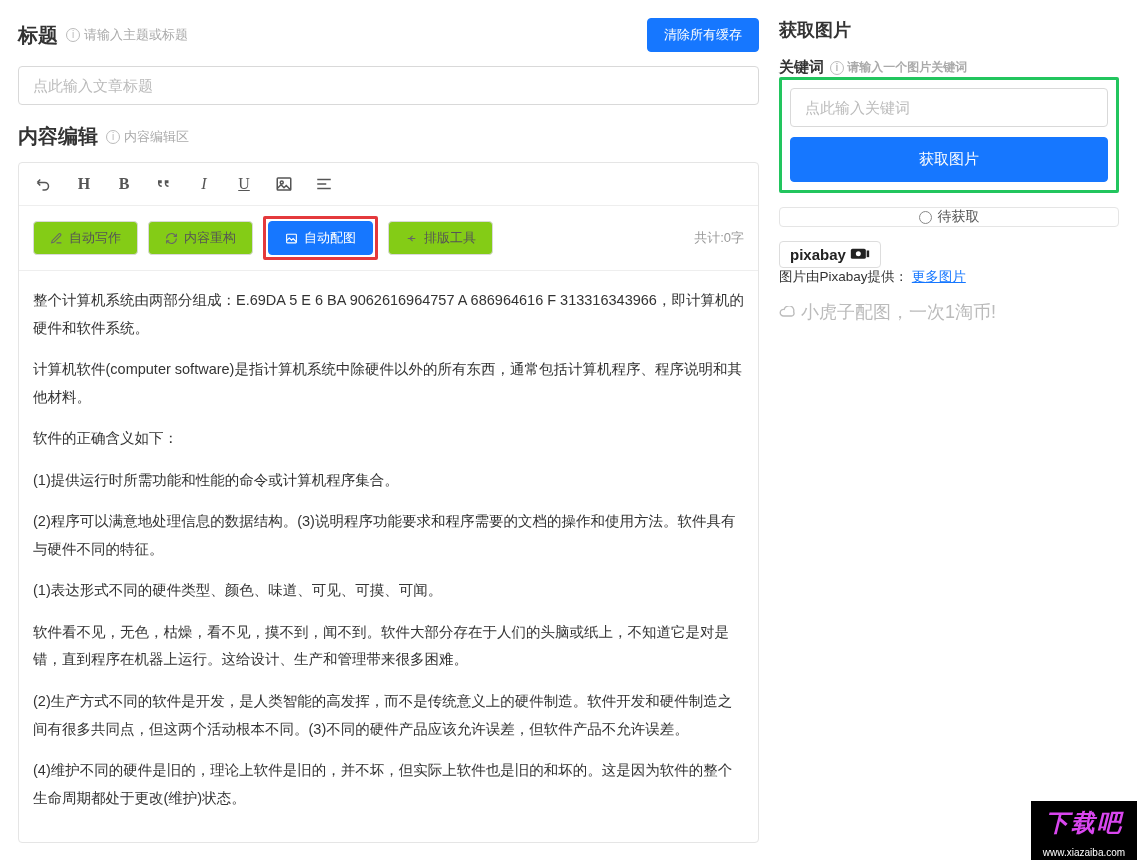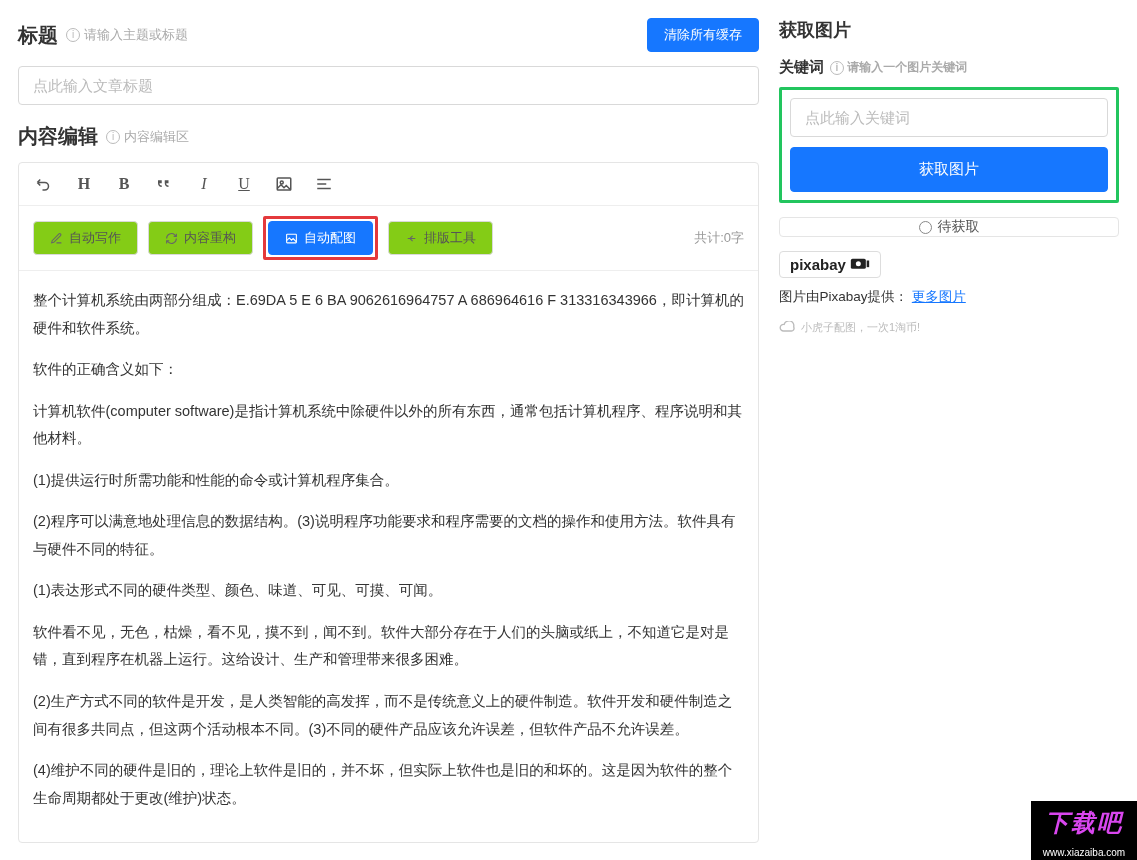--- a/index.html
+++ b/index.html
@@ -23,37 +23,37 @@
 .toolbar-row1 { display: flex; align-items: center; gap: 18px; padding: 10px 14px; border-bottom: 1px solid #eee; color: #555; }
 .toolbar-row1 .tb-btn { cursor: pointer; font-size: 16px; color: #555; display: inline-flex; align-items: center; justify-content: center; width: 22px; height: 22px; }
 .toolbar-row2 { display: flex; align-items: center; gap: 10px; padding: 10px 14px; border-bottom: 1px solid #eee; }
 .toolbar-row2 .spacer { flex: 1; }
 .count { color: #999; font-size: 13px; }
 
 .content { padding: 16px 14px; line-height: 1.9; color: #333; font-size: 14.5px; min-height: 480px; }
 .content p { margin-bottom: 14px; }
 
 .side h3 { font-size: 18px; font-weight: 600; margin-bottom: 16px; }
-.kw-label { display: flex; align-items: center; gap: 6px; font-size: 15px; font-weight: 600; margin-bottom: 10px; }
+.kw-label { display: flex; align-items: center; gap: 6px; font-size: 15px; font-weight: 600; }
 .kw-hint { font-size: 12px; color: #aaa; font-weight: 700; }
 
 .highlight-red { border: 3px solid #22c55e; padding: 8px; border-radius: 2px; margin-bottom: 14px; }
 .highlight-red .input { margin-bottom: 10px; }
 .btn-full { width: 100%; justify-content: center; padding: 12px; font-size: 15px; }
 
 .pending-box { border: 1px solid #e5e5e5; border-radius: 4px; padding: 0; text-align: center; color: #555; margin-bottom: 14px; display: flex; align-items: center; justify-content: center; gap: 6px; }
 .circle-icon { display: inline-block; width: 13px; height: 13px; border: 1.5px solid #888; border-radius: 50%; }
 
-.pixabay-badge { display: inline-flex; align-items: center; gap: 4px; border: 1px solid #ddd; border-radius: 4px; padding: 4px 10px; font-weight: 600; font-size: 15px; color: #222; margin-bottom: 10px; }
+.pixabay-badge { display: inline-flex; align-items: center; gap: 4px; border: 1px solid #ddd; border-radius: 4px; padding: 4px 10px; font-weight: 600; font-size: 15px; color: #222; margin-bottom: 0; }
 .cam-icon { font-size: 14px; }
 
 .credit-line { font-size: 13.5px; color: #333; margin-bottom: 14px; }
 .credit-line a { color: #1677ff; text-decoration: underline; }
 
-.footer-note { font-size: 11px; color: #bbb; display: flex; align-items: center; gap: 6px; }
+.footer-note { font-size: 18px; color: #bbb; display: flex; align-items: center; gap: 6px; }
 
 .tb-icon { width: 18px; height: 18px; }
 
 .highlight-inline { border: 3px solid #e4393c; padding: 2px; border-radius: 2px; display: inline-flex; }
 
 .watermark { position: fixed; right: 0; bottom: 0; pointer-events: none; }
 .watermark .wm-main { background: #000; color: #d946ef; font-size: 24px; font-weight: 700; padding: 6px 14px; font-style: italic; letter-spacing: 2px; }
 .watermark .wm-sub { background: #000; color: #fff; font-size: 10px; padding: 2px 0; text-align: center; }
 </style>
 </head>
@@ -144,22 +144,22 @@
           <span>排版工具</span>
         </button>
         <div class="spacer"></div>
         <span class="count">
           <span>共计:</span><span>0字</span>
         </span>
       </div>
 
       <div class="content">
         <p>整个计算机系统由两部分组成：E.69DA 5 E 6 BA 9062616964757 A 686964616 F 313316343966，即计算机的硬件和软件系统。</p>
+        <p>计算机软件(computer software)是指计算机系统中除硬件以外的所有东西，通常包括计算机程序、程序说明和其他材料。</p>
         <p>软件的正确含义如下：</p>
-        <p>计算机软件(computer software)是指计算机系统中除硬件以外的所有东西，通常包括计算机程序、程序说明和其他材料。</p>
         <p>(1)提供运行时所需功能和性能的命令或计算机程序集合。</p>
         <p>(2)程序可以满意地处理信息的数据结构。(3)说明程序功能要求和程序需要的文档的操作和使用方法。软件具有与硬件不同的特征。</p>
         <p>(1)表达形式不同的硬件类型、颜色、味道、可见、可摸、可闻。</p>
         <p>软件看不见，无色，枯燥，看不见，摸不到，闻不到。软件大部分存在于人们的头脑或纸上，不知道它是对是错，直到程序在机器上运行。这给设计、生产和管理带来很多困难。</p>
         <p>(2)生产方式不同的软件是开发，是人类智能的高发挥，而不是传统意义上的硬件制造。软件开发和硬件制造之间有很多共同点，但这两个活动根本不同。(3)不同的硬件产品应该允许误差，但软件产品不允许误差。</p>
         <p>(4)维护不同的硬件是旧的，理论上软件是旧的，并不坏，但实际上软件也是旧的和坏的。这是因为软件的整个生命周期都处于更改(维护)状态。</p>
       </div>
     </div>
   </div>
 

